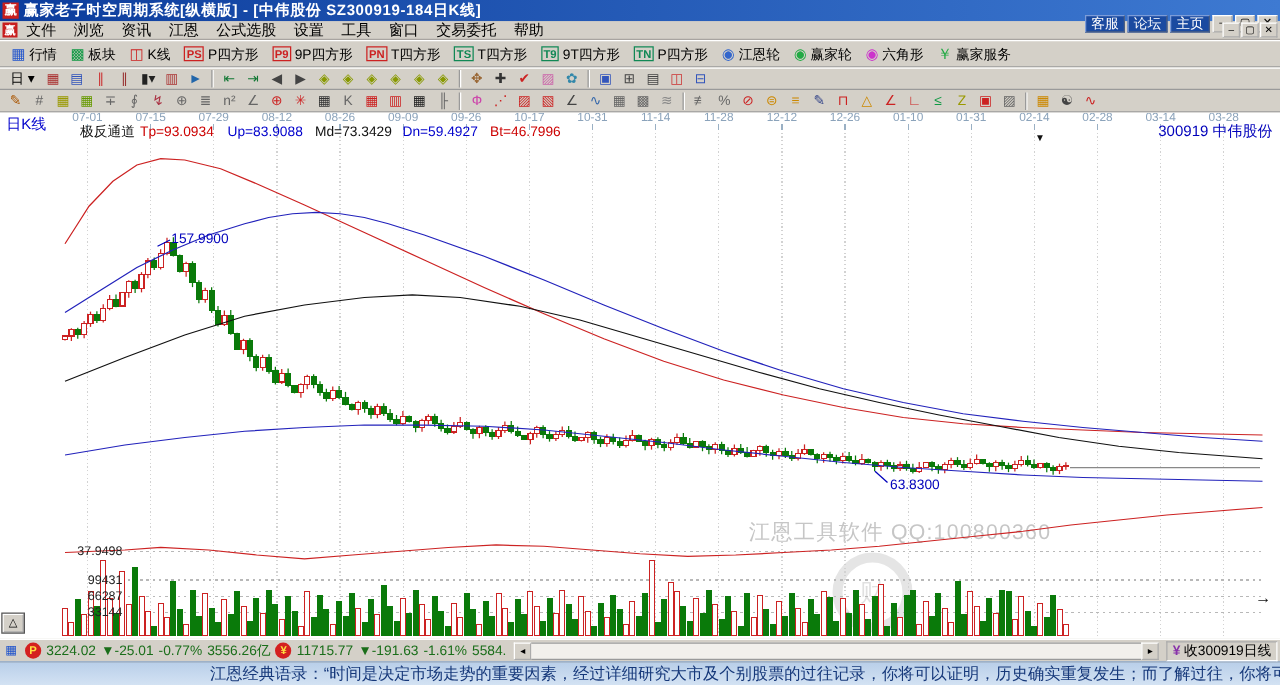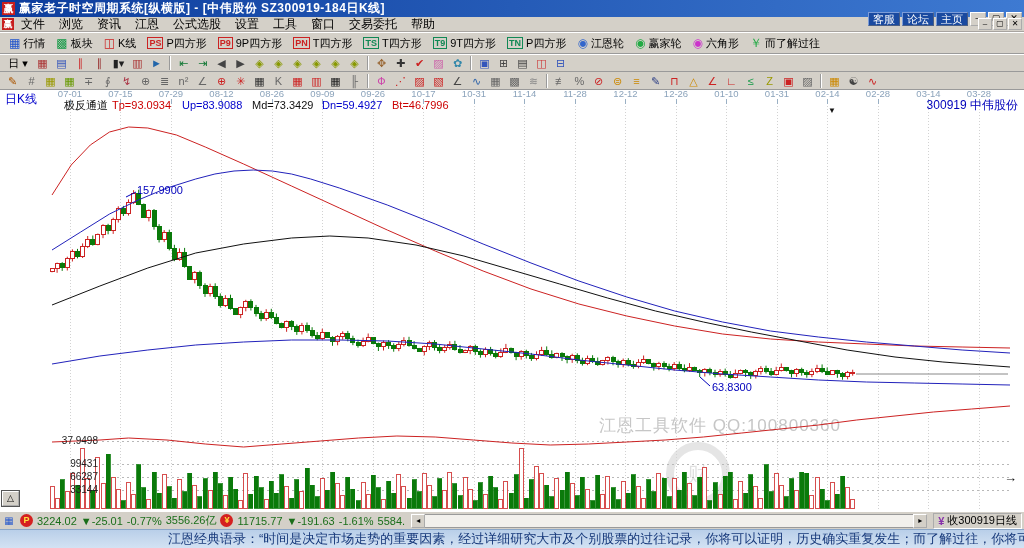--- a/index.html
+++ b/index.html
@@ -141,21 +141,21 @@
       <div class="tb1">
         <span class="t1icon" style="color: rgb(34, 170, 68);">◉</span>
         <span>赢家轮</span>
       </div>
       <div class="tb1">
         <span class="t1icon" style="color: rgb(204, 51, 204);">◉</span>
         <span>六角形</span>
       </div>
       <div class="tb1">
         <span class="t1icon" style="color: rgb(34, 170, 68);">￥</span>
-        <span>而了解过往</span>
+        <span>赢家服务</span>
       </div>
     </div>
   <div class="toolbar2" id="toolbar2">
       <span class="ibtn wide">日 ▾</span>
       <span class="ibtn" style="color: rgb(170, 51, 51);">▦</span>
       <span class="ibtn" style="color: rgb(51, 85, 187);">▤</span>
       <span class="ibtn" style="color: rgb(204, 51, 51);">∥</span>
       <span class="ibtn" style="color: rgb(153, 51, 51);">∥</span>
       <span class="ibtn" style="color: rgb(34, 34, 34);">▮▾</span>
       <span class="ibtn" style="color: rgb(170, 51, 51);">▥</span>

